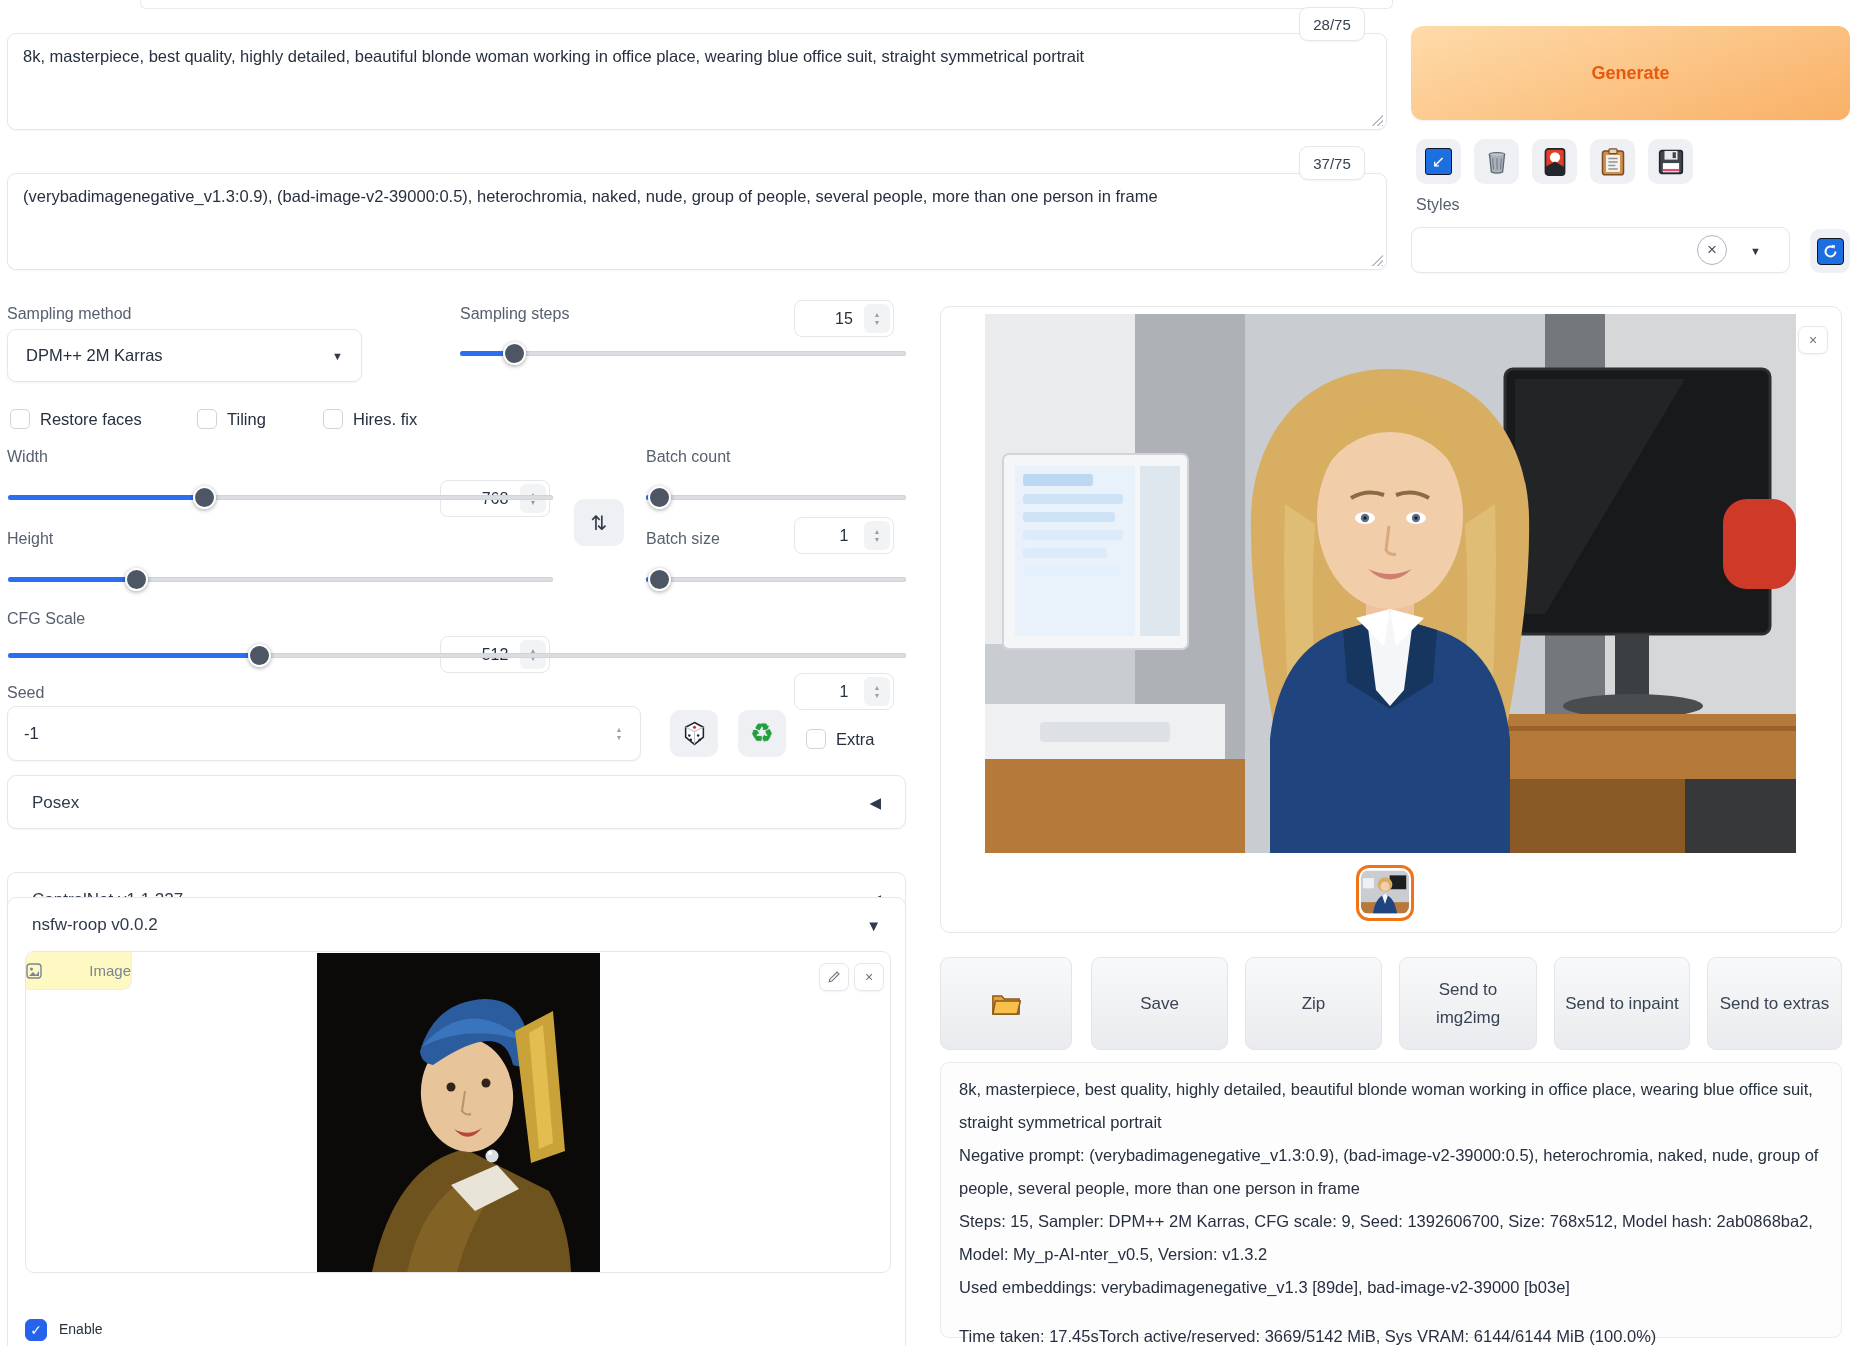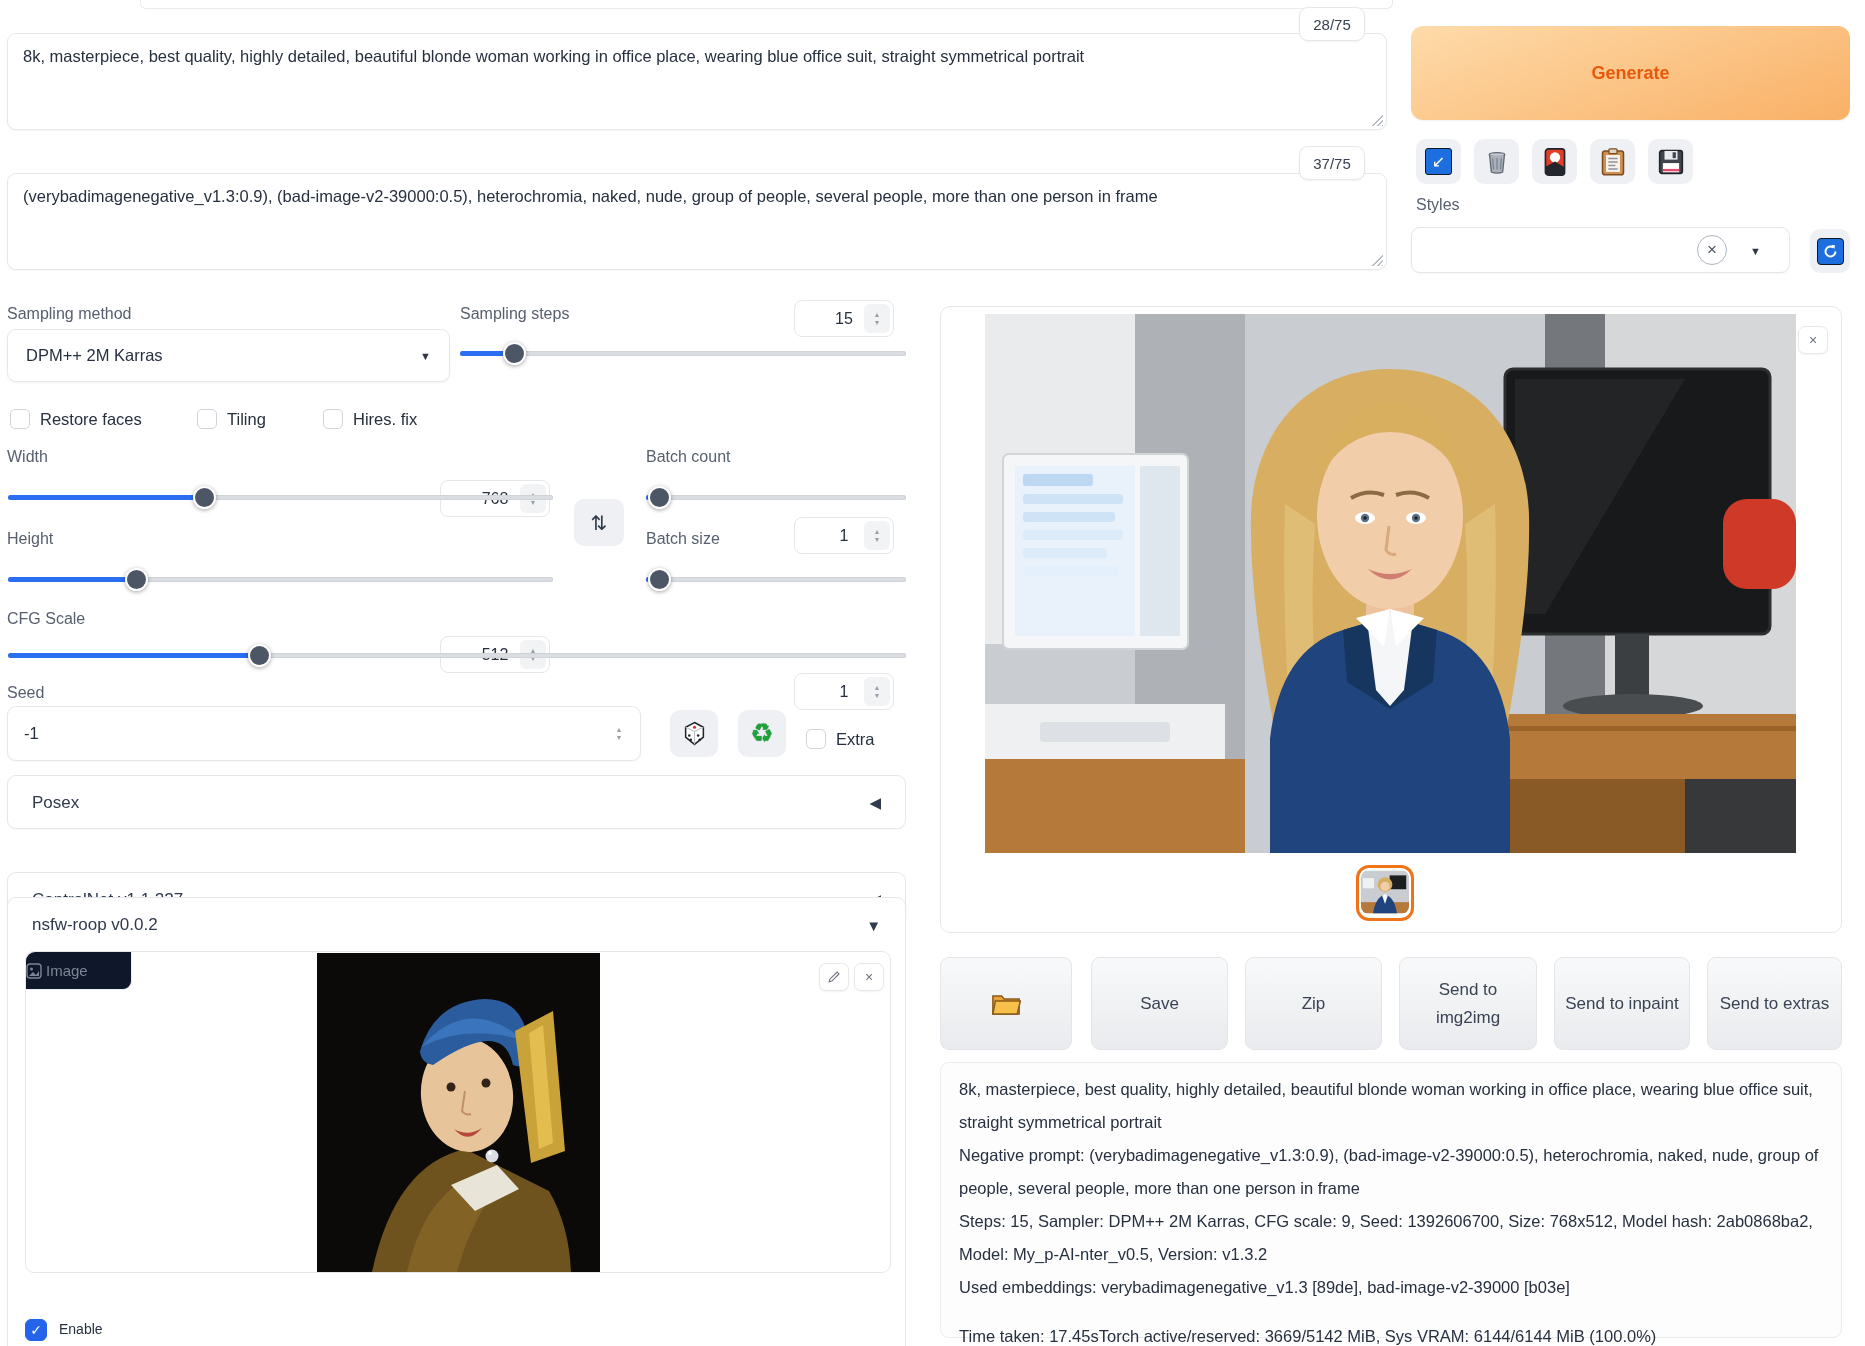--- a/index.html
+++ b/index.html
@@ -56,23 +56,23 @@
     display:flex; align-items:center; justify-content:center; color:#fff; font-size:14px; font-weight:700; }
   .cb-lbl { font-size:16.5px; color:#27303f; }
 
   
   .acc { background:#fff; border:1px solid #e5e7eb; border-radius:9px; box-shadow:0 1px 2px rgba(0,0,0,.04); }
   .acc-head { height:54px; display:flex; align-items:center; padding:0 24px; font-size:17px; color:#2f3a4c; cursor:pointer; }
   .acc-caret { margin-left:auto; font-size:15px; color:#2f3a4c; }
 
   
   .img-comp { background:#fff; border:1px solid #e5e7eb; border-radius:9px; }
-  .img-tab { position:absolute; left:0; top:0; width:106px; height:38px; background:#0f172a;
+  .img-tab { position:absolute; left:0; top:0; width:106px; height:38px; background:#fef9c3;
     border-right:1px solid #eceef1; border-bottom:1px solid #eceef1; border-radius:9px 0 9px 0;
-    display:flex; align-items:center; justify-content:flex-start; gap:4px; font-size:15px; color:#7c8594; }
+    display:flex; align-items:center; justify-content:space-between; gap:4px; font-size:15px; color:#7c8594; }
   .mini-btn { width:30px; height:28px; background:#fff; border:1px solid #e7e8ea; border-radius:7px;
     display:flex; align-items:center; justify-content:center; color:#6b7280; font-size:14px;
     box-shadow:0 1px 2px rgba(0,0,0,.05); cursor:pointer; }
 
   
   .gallery { background:#fff; border:1px solid #e5e7eb; border-radius:10px; }
   .thumb { border:3px solid #f07318; border-radius:13px; background:#fff; padding:2px; cursor:pointer; }
   .thumb svg { border-radius:8px; display:block; }
   .gbtn { background:linear-gradient(180deg,#f8f9fa,#e9ebee); border:1px solid #e3e5e8; border-radius:9px;
     display:flex; align-items:center; justify-content:center; text-align:center; font-size:17px; color:#3a4354;
@@ -147,21 +147,21 @@
   <button class="abs tool-btn" style="left:1810px;top:229px;width:40px;height:44px;">
     <span style="width:27px;height:27px;background:#1d6fe0;border:1.5px solid #0f1724;border-radius:4px;display:flex;align-items:center;justify-content:center;">
       <svg width="17" height="17" viewBox="0 0 24 24">
           <path d="M19 12a7 7 0 1 1-3.2-5.9" fill="none" stroke="#fff" stroke-width="2.8"></path>
           <path d="M13.5 2.5l5 1-1.2 5z" fill="#fff"></path>
         </svg>
     </span>
   </button>
 
   <span class="abs lbl" style="left:7px;top:305px;">Sampling method</span>
-  <div class="abs dd" style="left:7px;top:329px;width:443px;height:53px;">
+  <div class="abs dd" style="left:7px;top:329px;width:355px;height:53px;">
     <span>DPM++ 2M Karras</span>
     <span class="caret">▼</span>
   </div>
 
   <span class="abs lbl" style="left:460px;top:305px;">Sampling steps</span>
   <div class="abs num" style="left:794px;top:300px;width:100px;height:37px;">
     <input value="15" style="">
     <span class="stepper">
       <span>▲</span>
       <span>▼</span>

